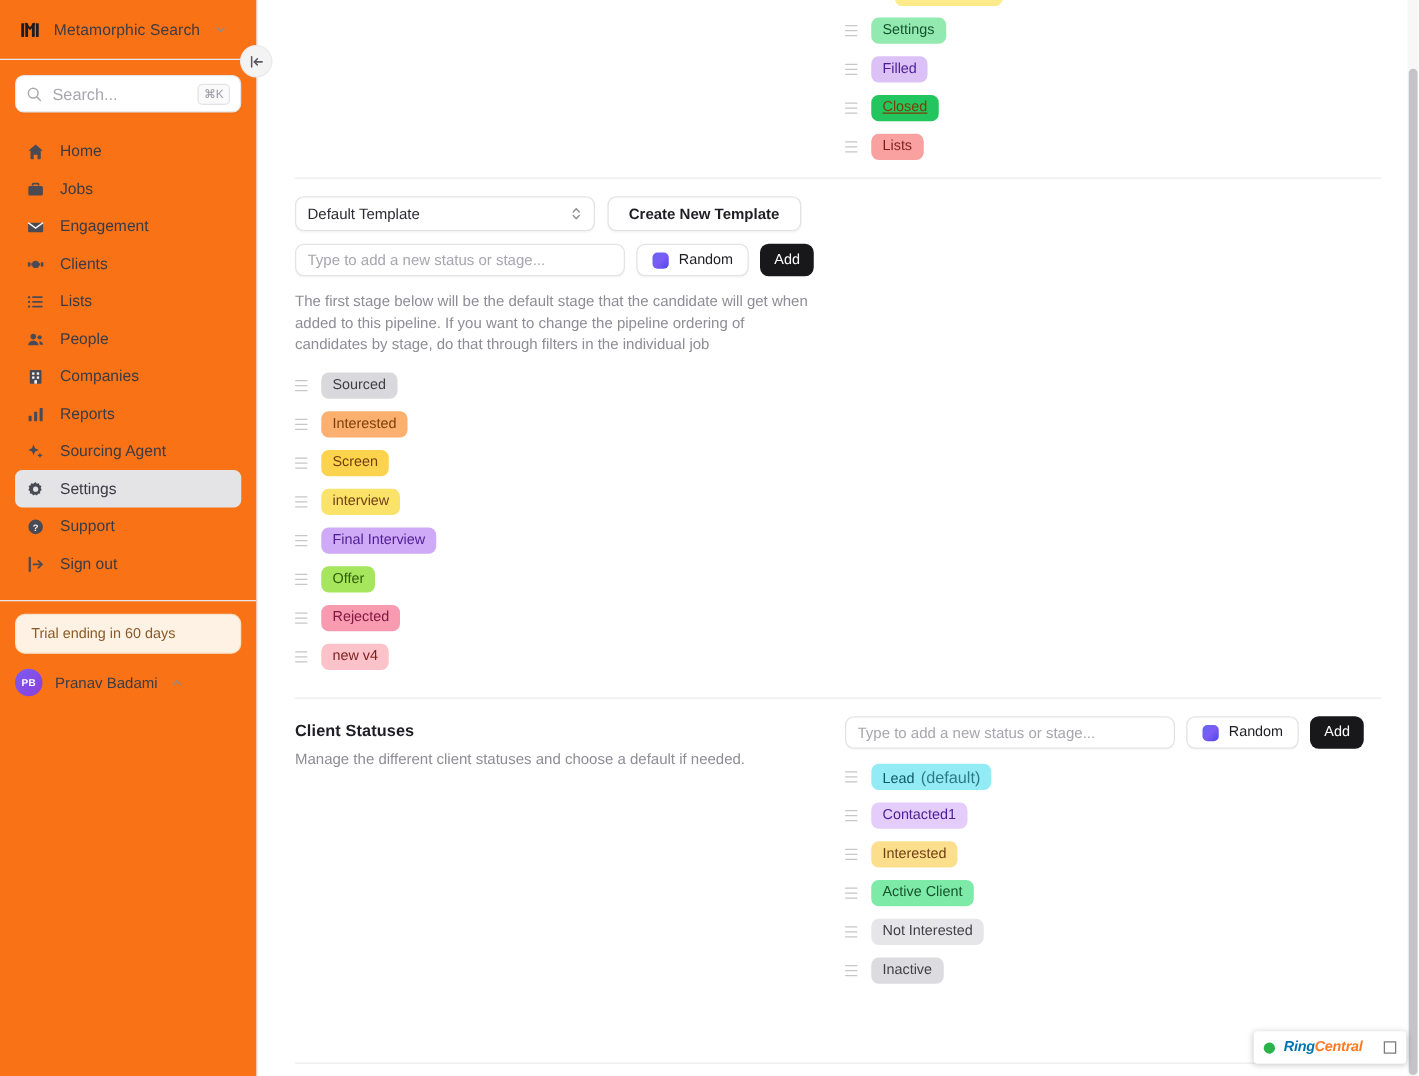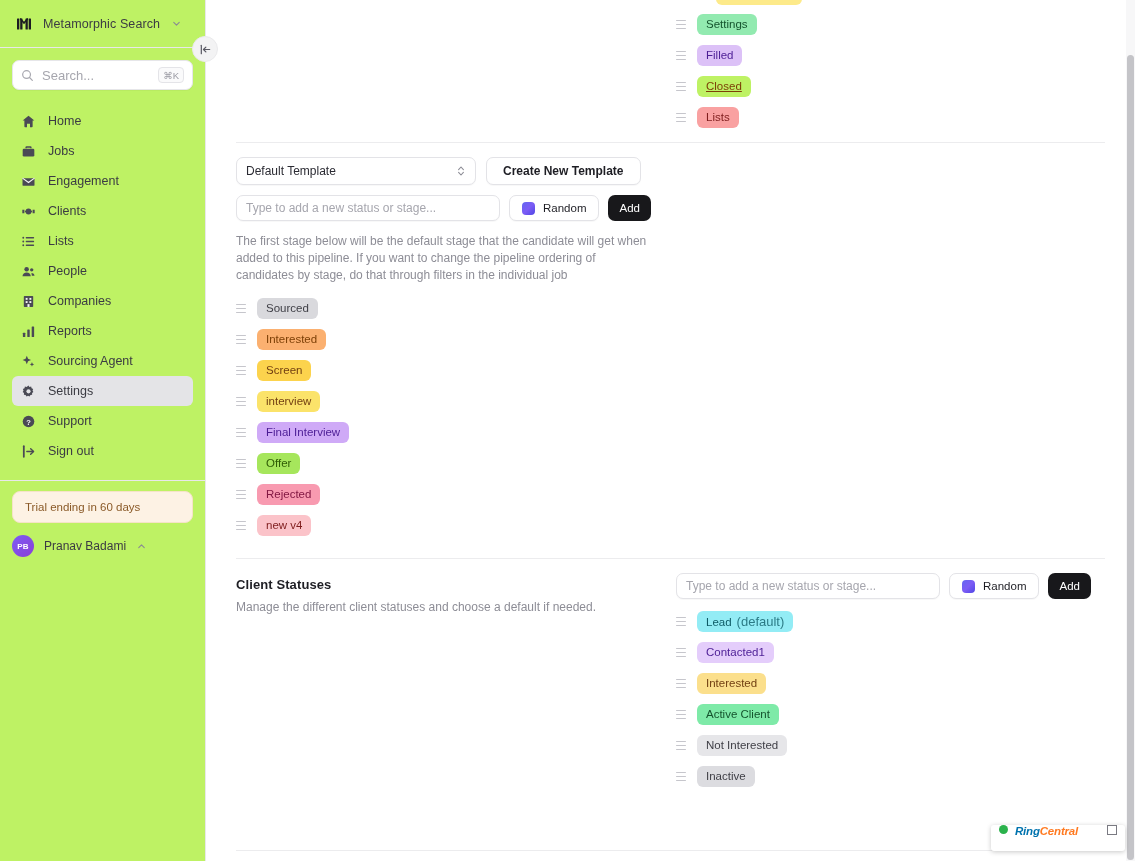--- a/index.html
+++ b/index.html
@@ -7,21 +7,21 @@
     width: 1135px; height: 861px;
     font-family: "Liberation Sans", "DejaVu Sans", sans-serif;
     background: #ffffff;
     overflow: hidden;
   }
   .app { display: flex; width: 1135px; height: 861px; position: relative; }
 
   
   .sidebar {
     width: 206px; height: 861px;
-    background: #bef264;
+    background: #f97316;
     border-right: 1px solid #e8e8ea;
     display: flex; flex-direction: column;
     position: relative; flex: 0 0 206px;
   }
   .brand {
     height: 48px; display: flex; align-items: center; gap: 9px;
     padding: 0 14px; border-bottom: 1px solid #e8e8ea;
   }
   .brand-logo { width: 20px; height: 20px; display:flex; align-items:center; justify-content:center; }
   .brand-name { font-size: 12.5px; color: #3c3c43; font-weight: 500; letter-spacing: .1px; }
@@ -164,23 +164,23 @@
     background: #f7f7f8;
   }
   .scrollbar-thumb {
     position: absolute; right: 1px; top: 55px; width: 7px; height: 805px;
     background: #c4c4c8; border-radius: 4px;
   }
 
   
   .ringcentral {
     position: absolute; right: 10px; bottom: 10px;
-    width: 134px; height: 26px; background: #ffffff;
+    width: 122px; height: 26px; background: #ffffff;
     border-radius: 3px; box-shadow: 0 1px 5px rgba(0,0,0,0.22);
-    display: flex; gap: 7px; padding: 0 8px;
+    display: flex; align-items: center; gap: 7px; padding: 0 8px;
     z-index: 30;
   }
   .rc-dot { width: 9px; height: 9px; border-radius: 50%; background:#2bb24c; flex:0 0 9px;}
   .rc-name { font-size: 11.5px; font-weight: 700; font-style: italic; letter-spacing: -.2px; }
   .rc-ring { color: #0073ae; }
   .rc-central { color: #ff7a21; }
   .rc-min {
     width: 10px; height: 10px; border: 1.3px solid #7a7a82; margin-left: auto;
     cursor: pointer;
   }
@@ -416,21 +416,21 @@
                   <i></i>
                 </span>
               <span class="chip" id="js1" style="background: rgb(220, 193, 247); color: rgb(76, 29, 149);">Filled</span>
             </div>
             <div class="chip-row">
               <span class="drag-handle">
                   <i></i>
                   <i></i>
                   <i></i>
                 </span>
-              <span class="chip" id="js2" style="background: #bef264; color: rgb(124, 63, 6); text-decoration: underline;">Closed</span>
+              <span class="chip" id="js2" style="background: #22c55e; color: rgb(124, 63, 6); text-decoration: underline;">Closed</span>
             </div>
             <div class="chip-row">
               <span class="drag-handle">
                   <i></i>
                   <i></i>
                   <i></i>
                 </span>
               <span class="chip" id="js3" style="background: rgb(249, 161, 161); color: rgb(127, 29, 29);">Lists</span>
             </div>
           </div>

